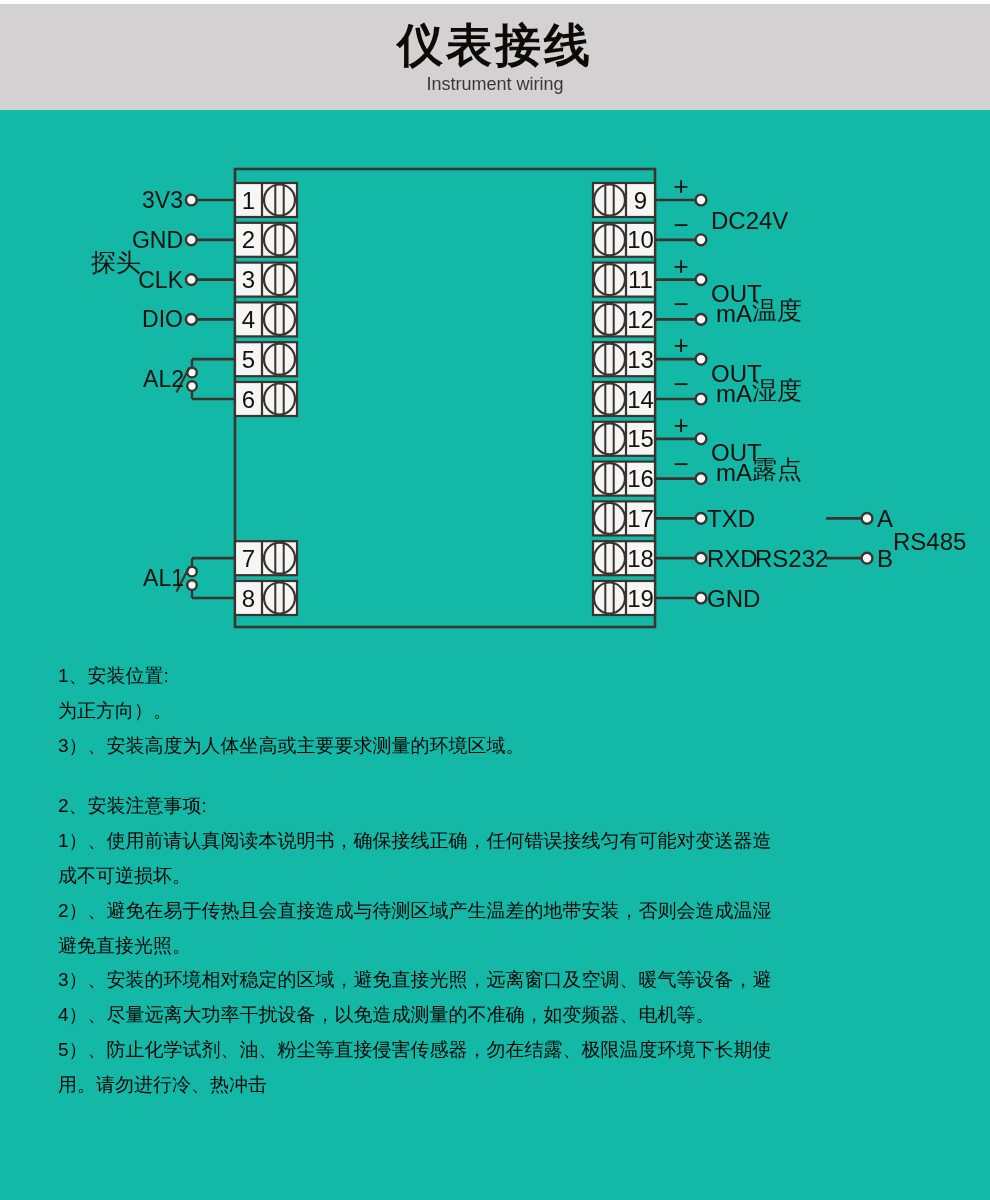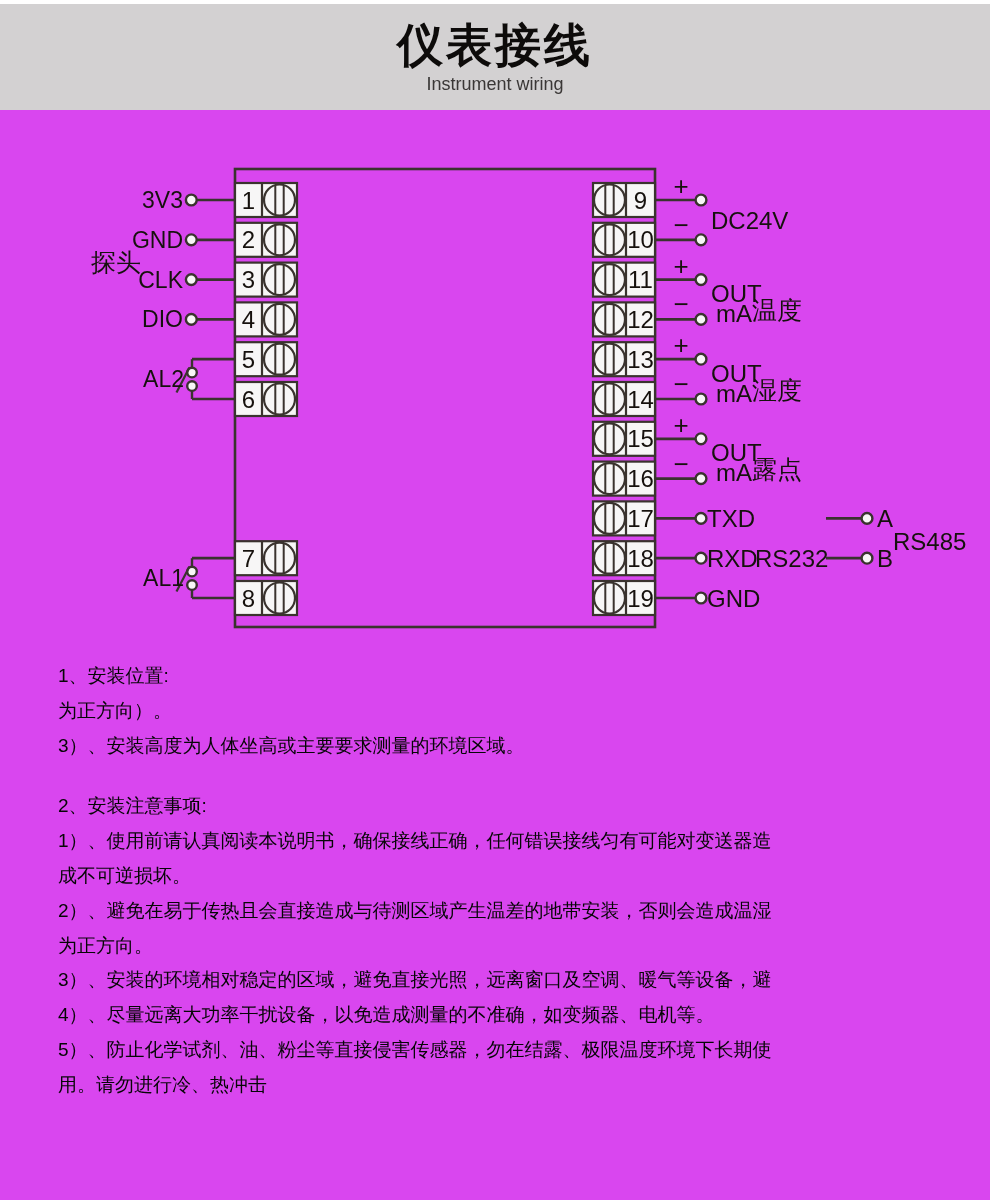--- a/index.html
+++ b/index.html
@@ -3,21 +3,21 @@
 <meta charset="utf-8">
 <style>
   html,body{margin:0;padding:0;}
   body{
     width:990px;height:1200px;
     background:#ffffff;
     font-family:"Liberation Sans","DejaVu Sans",sans-serif;
   }
   .page{
     position:relative;width:990px;height:1200px;
-    background:#d946ef;overflow:hidden;
+    background:#14b8a6;overflow:hidden;
   }
   .topstrip{
     position:absolute;top:0;left:0;width:100%;height:4px;background:#ffffff;
   }
   .header{
     position:absolute;top:4px;left:0;width:100%;height:106px;
     background:#d3d1d2;text-align:center;
   }
   .title{
     margin-top:16px;
@@ -251,20 +251,20 @@
       <div class="section">
         <div class="tline">1、安装位置:</div>
         <div class="tline">为正方向）。</div>
         <div class="tline">3）、安装高度为人体坐高或主要要求测量的环境区域。</div>
       </div>
       <div class="section">
         <div class="tline">2、安装注意事项:</div>
         <div class="tline">1）、使用前请认真阅读本说明书，确保接线正确，任何错误接线匀有可能对变送器造</div>
         <div class="tline">成不可逆损坏。</div>
         <div class="tline">2）、避免在易于传热且会直接造成与待测区域产生温差的地带安装，否则会造成温湿</div>
-        <div class="tline">为正方向。</div>
+        <div class="tline">避免直接光照。</div>
         <div class="tline">3）、安装的环境相对稳定的区域，避免直接光照，远离窗口及空调、暖气等设备，避</div>
         <div class="tline">4）、尽量远离大功率干扰设备，以免造成测量的不准确，如变频器、电机等。</div>
         <div class="tline">5）、防止化学试剂、油、粉尘等直接侵害传感器，勿在结露、极限温度环境下长期使</div>
         <div class="tline">用。请勿进行冷、热冲击</div>
       </div>
     </div>
 </div>
 
 </body></html>

